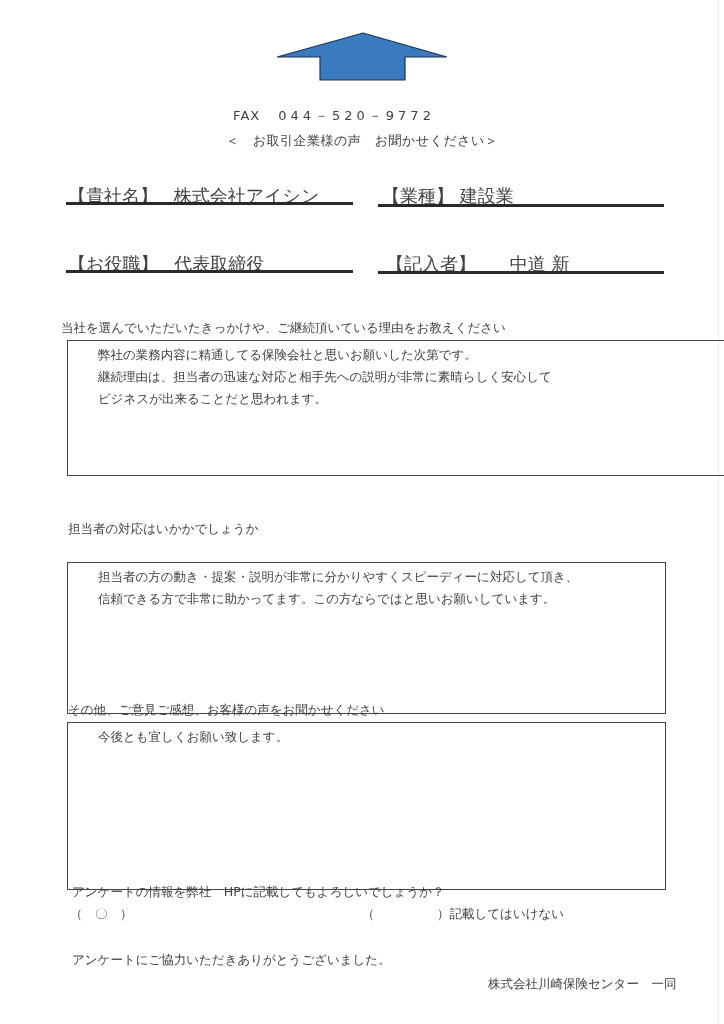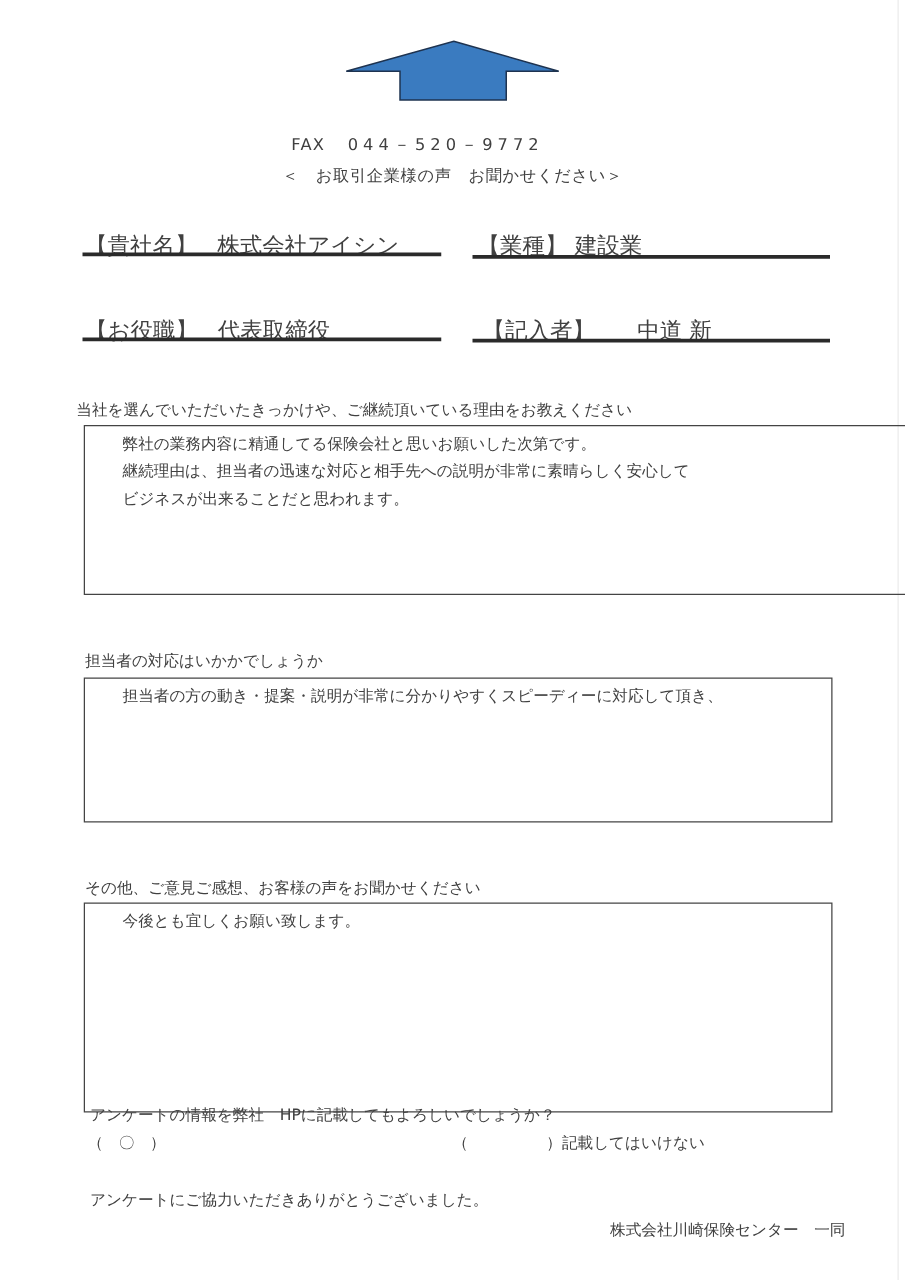--- a/index.html
+++ b/index.html
@@ -126,22 +126,23 @@
 <div class="field-line" style="left:378px; top:271px; width:286px;"></div>
 
 <div class="question" style="left:61px; top:320px;font-family:Liberation Serif, serif;">当社を選んでいただいたきっかけや、ご継続頂いている理由をお教えください</div>
 <div class="answer-box" style="left:67px; top:340px; width:669px; height:136px;">
   <div>弊社の業務内容に精通してる保険会社と思いお願いした次第です。</div>
   <div>継続理由は、担当者の迅速な対応と相手先への説明が非常に素晴らしく安心して</div>
   <div>ビジネスが出来ることだと思われます。</div>
 </div>
 
 <div class="question" style="left:68px; top:521px;">担当者の対応はいかかでしょうか</div>
-<div class="answer-box" style="left:67px; top:542px; width:599px; height:116px;font-family:Liberation Serif, serif;">
+<div class="answer-box" style="left:67px; top:562px; width:599px; height:152px;font-family:Liberation Serif, serif;">
   <div>担当者の方の動き・提案・説明が非常に分かりやすくスピーディーに対応して頂き、</div>
+  <div>信頼できる方で非常に助かってます。この方ならではと思いお願いしています。</div>
 </div>
 
 <div class="question" style="left:68px; top:702px;">その他、ご意見ご感想、お客様の声をお聞かせください</div>
 <div class="answer-box" style="left:67px; top:722px; width:599px; height:168px;">
   <div>今後とも宜しくお願い致します。</div>
 </div>
 
 <div class="small-text" style="left:72px; top:884px;">アンケートの情報を弊社　HPに記載してもよろしいでしょうか？</div>
 <div class="small-text" style="left:70px; top:906px;">（　〇　）</div>
 <div class="small-text" style="left:362px; top:906px;">

